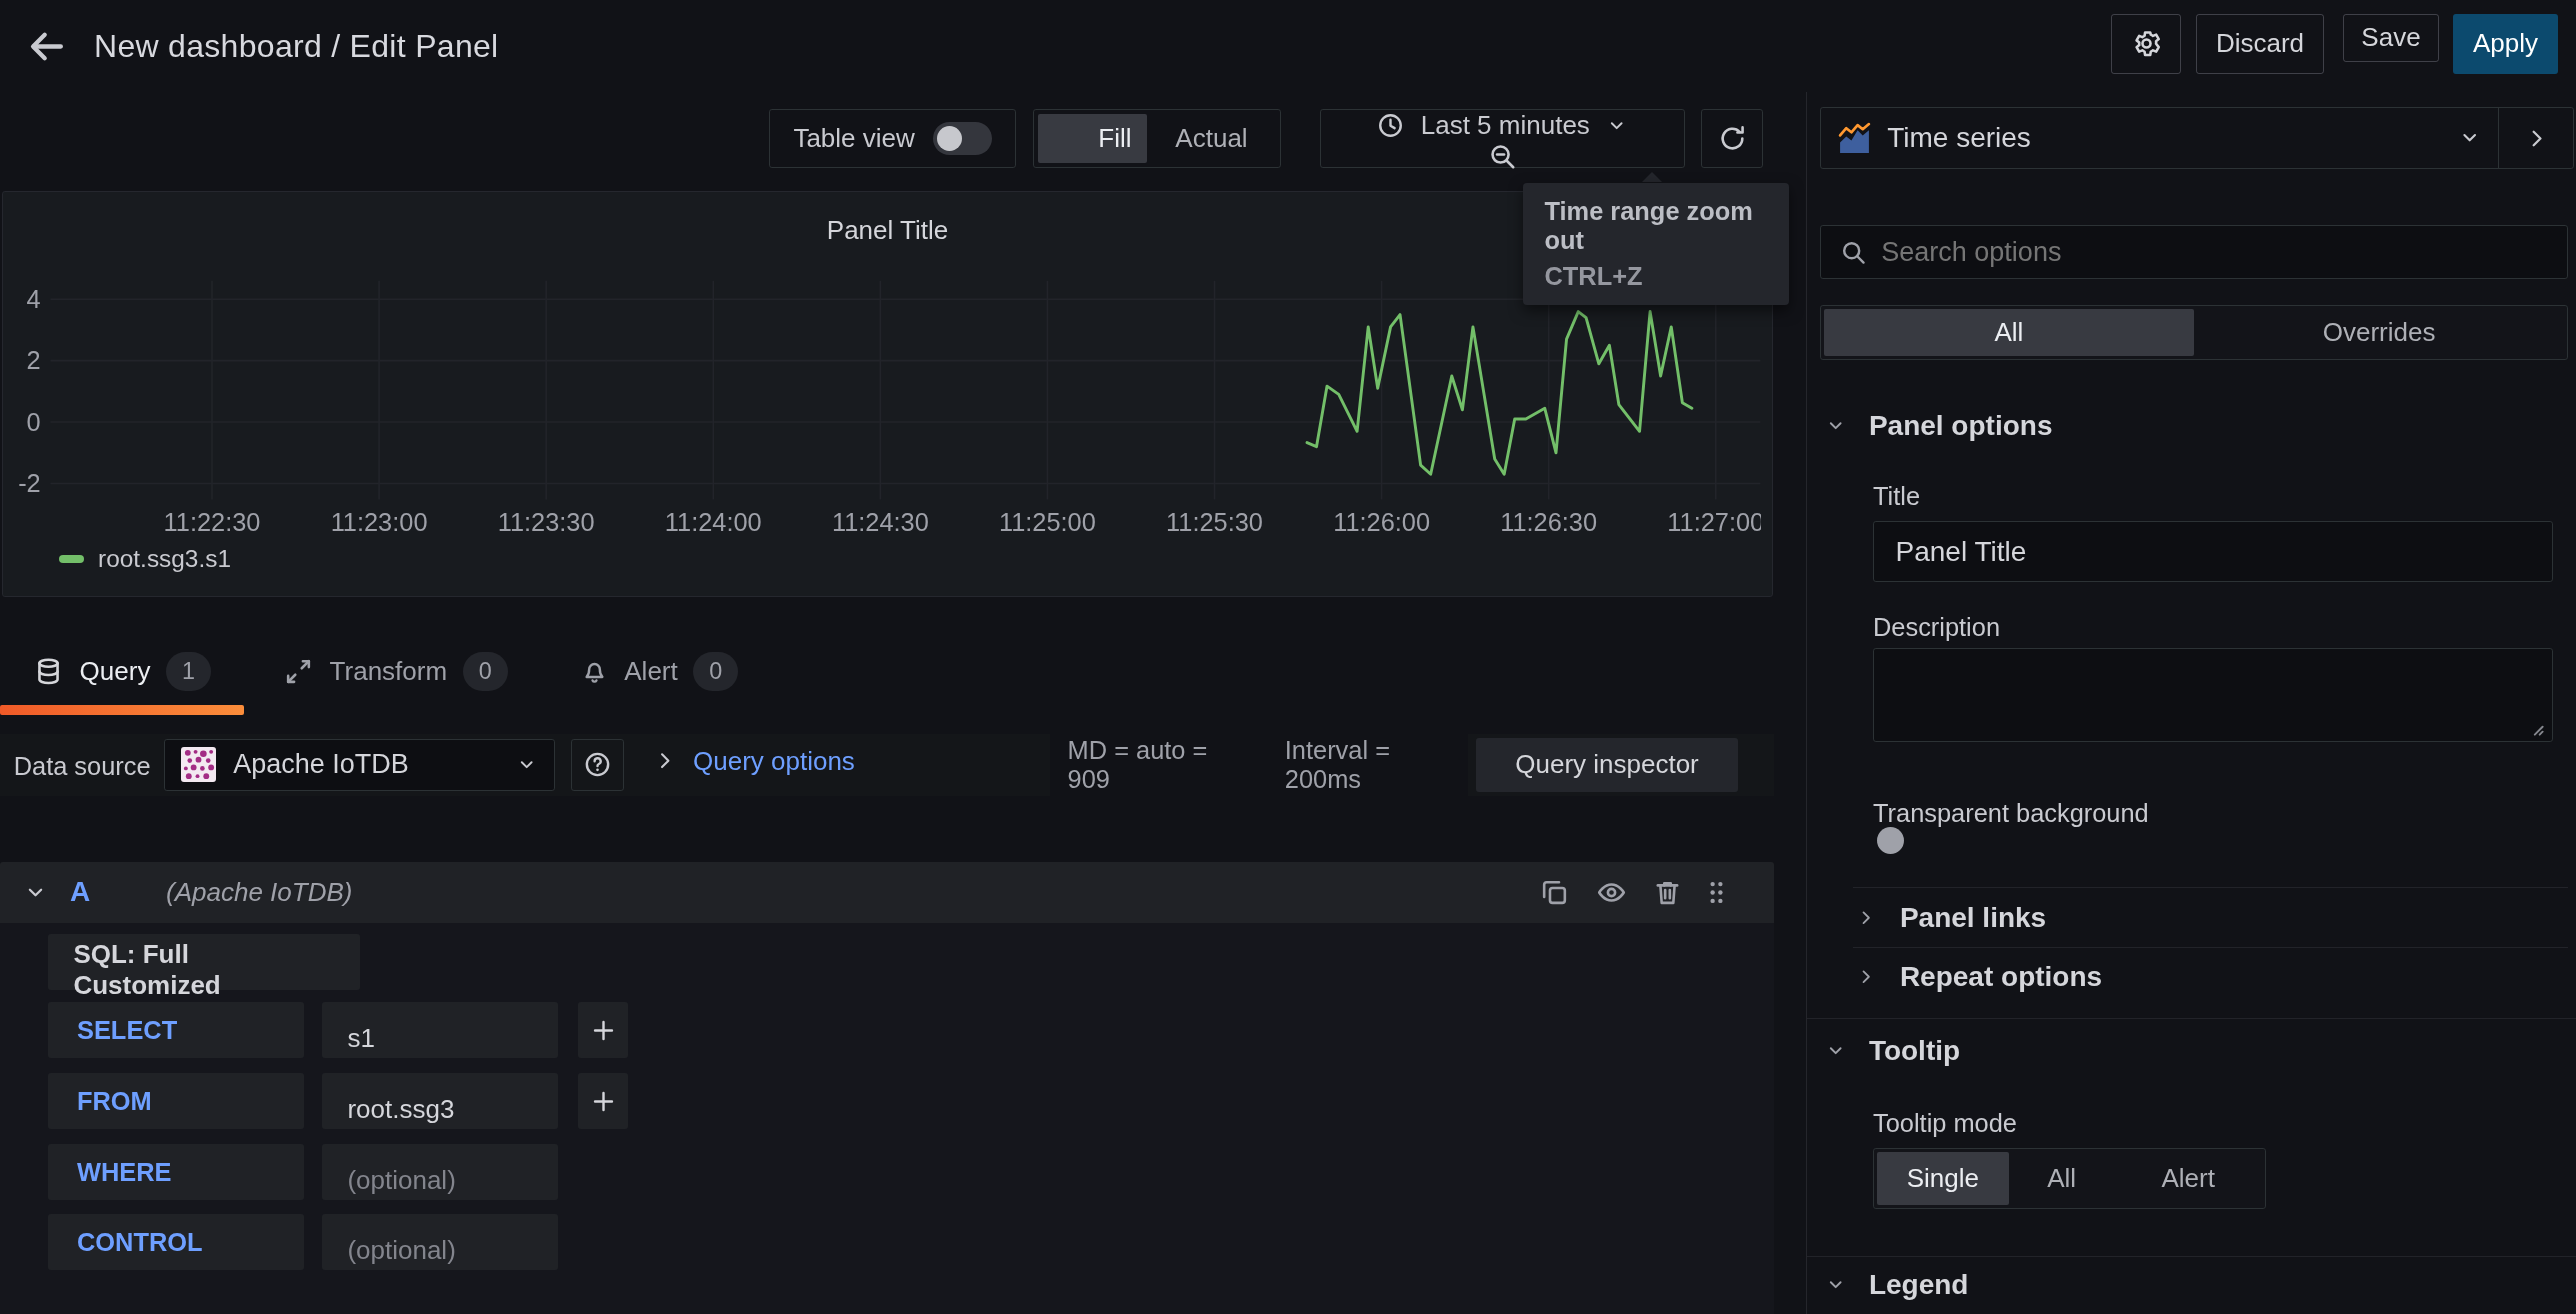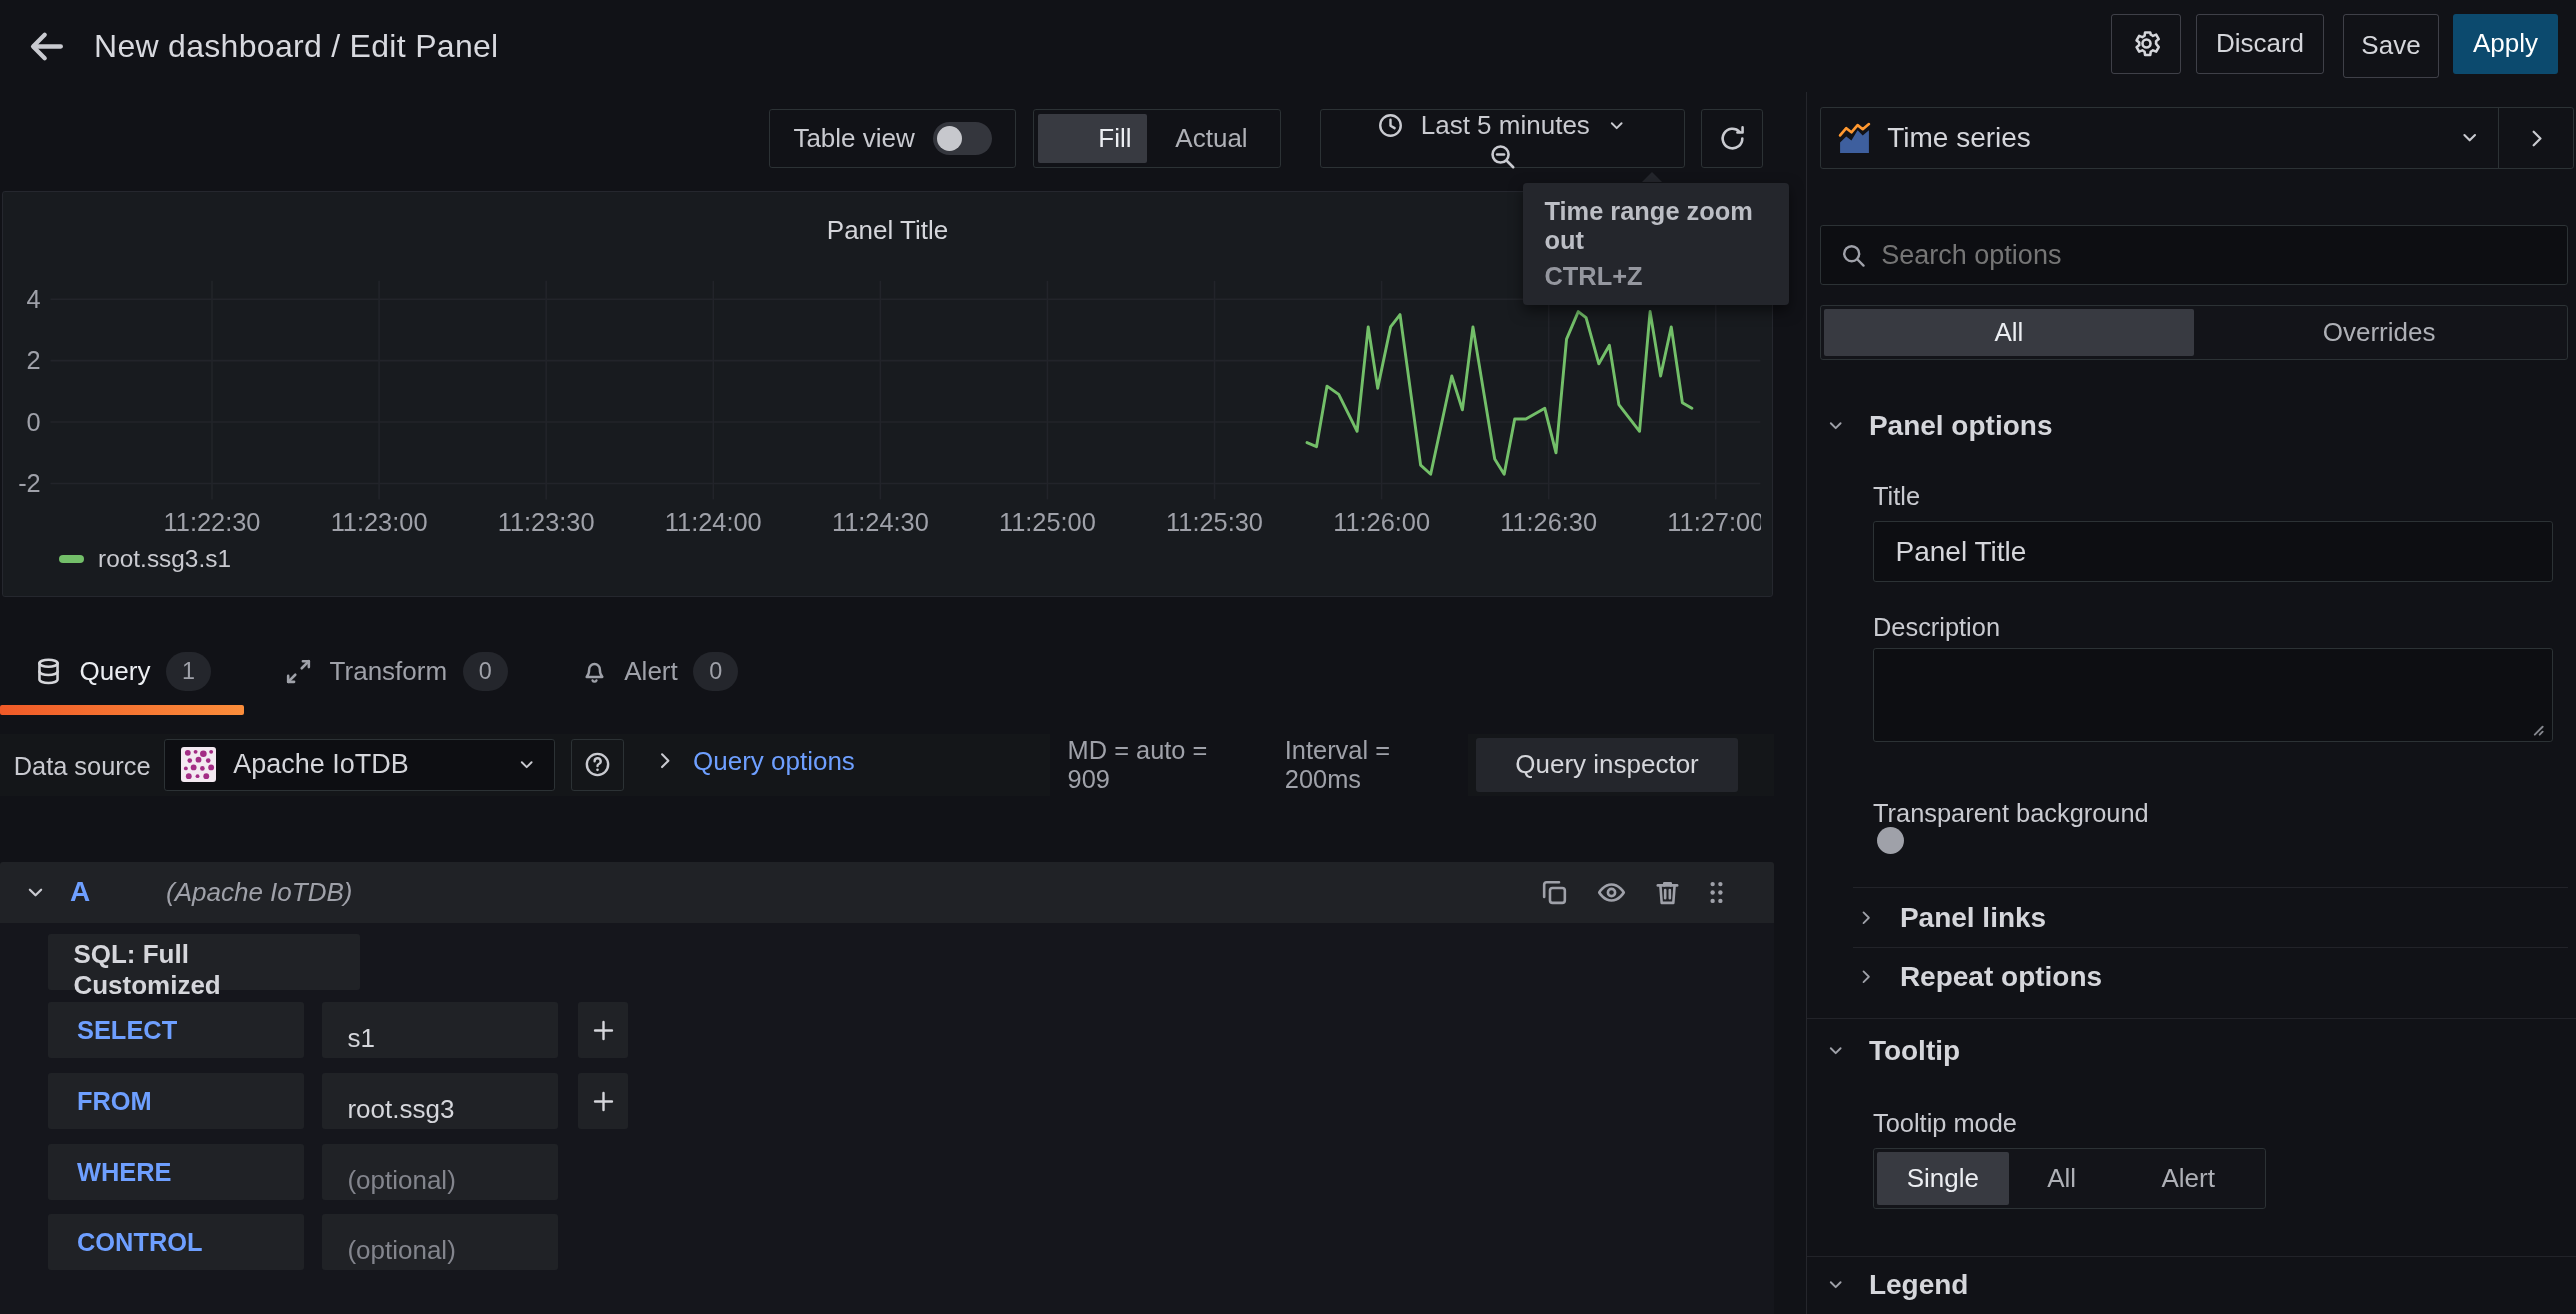--- a/index.html
+++ b/index.html
@@ -99,21 +99,21 @@
 
     <div class="abs btn-outline" style="left:2111px;top:13.7px;width:70px;height:60px;">
       <span>
         <svg class="ic" width="31" height="31" viewBox="0 0 24 24">
             <circle cx="12" cy="12" r="3.1"></circle>
             <path d="M19.4 13c.04-.33.06-.66.06-1s-.02-.67-.06-1l2.07-1.62-2-3.46-2.44.98a7.5 7.5 0 0 0-1.73-1L14.9 4.3h-4l-.4 2.6a7.5 7.5 0 0 0-1.73 1l-2.44-.98-2 3.46L6.4 12c-.04.33-.06.66-.06 1s.02.67.06 1l-2.07 1.62 2 3.46 2.44-.98c.53.43 1.11.77 1.73 1l.4 2.6h4l.4-2.6a7.5 7.5 0 0 0 1.73-1l2.44.98 2-3.46L19.4 13z" transform="translate(0,-0.8)"></path>
           </svg>
       </span>
     </div>
     <div class="abs btn-outline" style="left:2196px;top:13.7px;width:128px;height:60px;">Discard</div>
-    <div class="abs btn-outline" style="left:2343px;top:13.7px;width:96px;height:64px;">Save</div>
+    <div class="abs btn-outline" style="left:2343px;top:13.7px;width:96px;height:48px;">Save</div>
     <div class="abs btn-primary" style="left:2453px;top:13.7px;width:105px;height:60px;">Apply</div>
   </div>
 
   
   <div class="abs tb-group" style="left:769px;top:109px;width:247px;height:59px;padding:0 23.4px;justify-content:space-between;">
     <span>Table view</span>
     <span class="toggle" style="width:59px;height:33px;">
         <span class="knob" style="width:25.4px;height:25.4px;"></span>
       </span>
   </div>
@@ -427,21 +427,21 @@
     <div class="flex icon-btn" style="width:74px;height:100%;justify-content:center;color:#c9cad0;">
       <span>
           <svg class="ic" width="27" height="27" viewBox="0 0 24 24">
             <path d="m9.5 6 6 6-6 6"></path>
           </svg>
         </span>
     </div>
   </div>
 
   
-  <div class="abs input-dark flex" style="left:1820px;top:225px;width:748px;height:60px;padding:0 17.6px;gap:13.7px;">
+  <div class="abs input-dark flex" style="left:1820px;top:225px;width:748px;height:54px;padding:0 17.6px;gap:13.7px;">
     <span style="color:#9fa1a9;">
       <svg class="ic" width="29" height="29" viewBox="0 0 24 24">
           <circle cx="10.5" cy="10.5" r="6.2"></circle>
           <path d="m15.3 15.3 5 5"></path>
         </svg>
     </span>
     <input type="text" style="flex: 1 1 0%; background: transparent; border: none; color: rgb(213, 214, 219); font-size: 27px;" placeholder="Search options">
   </div>
 
   

